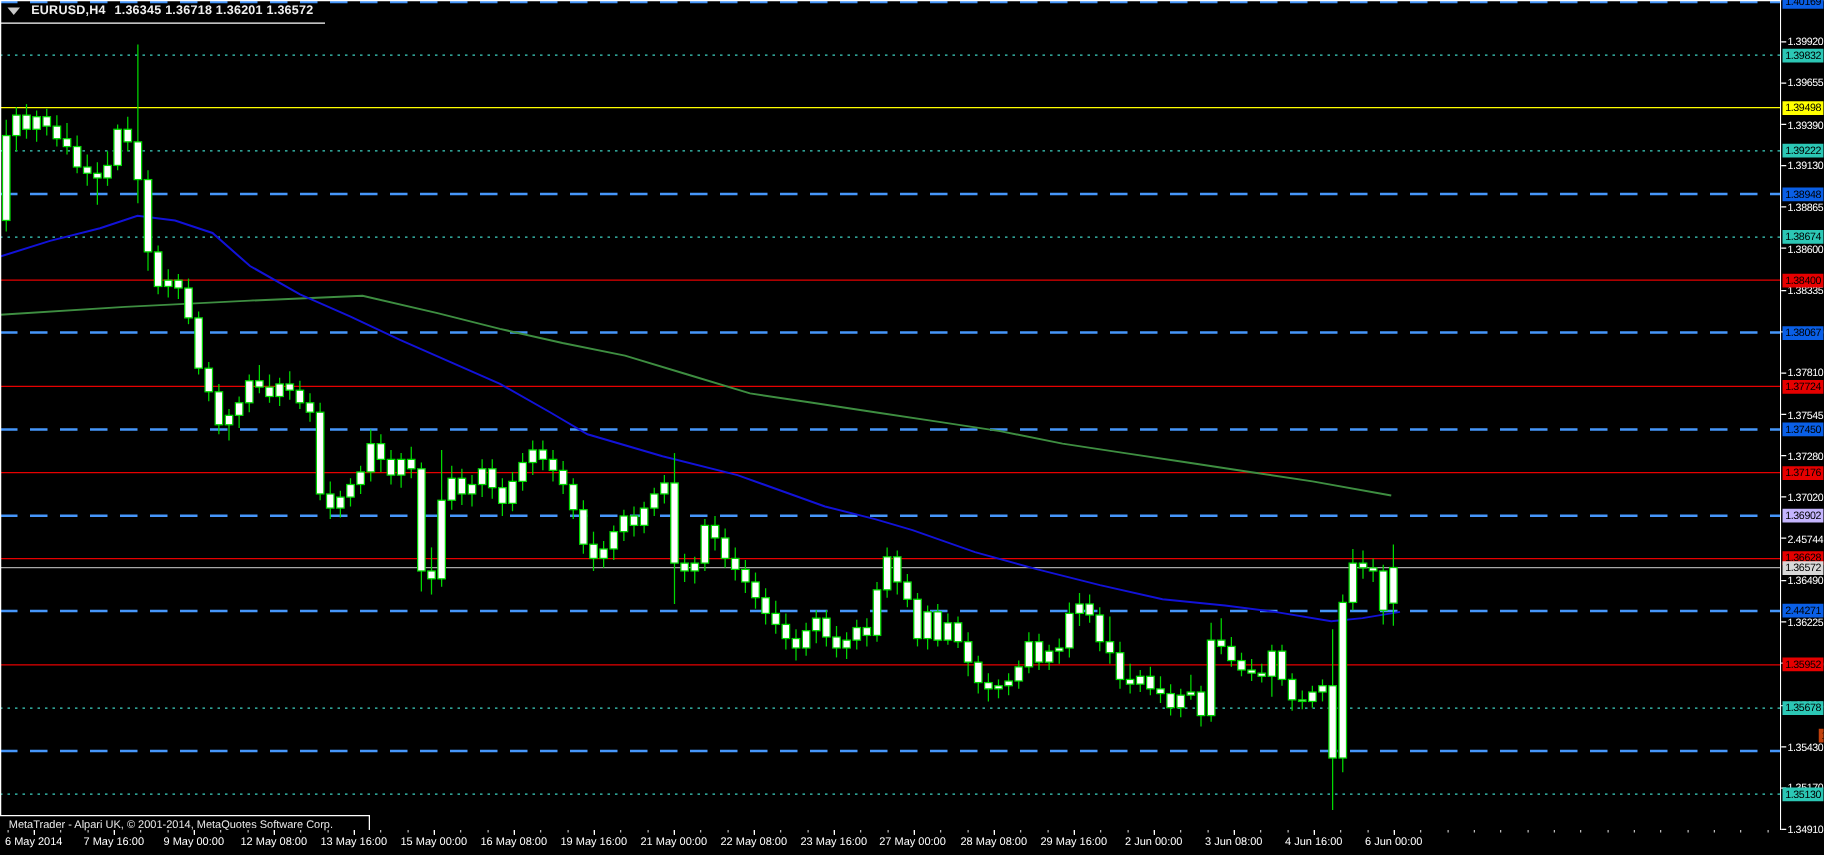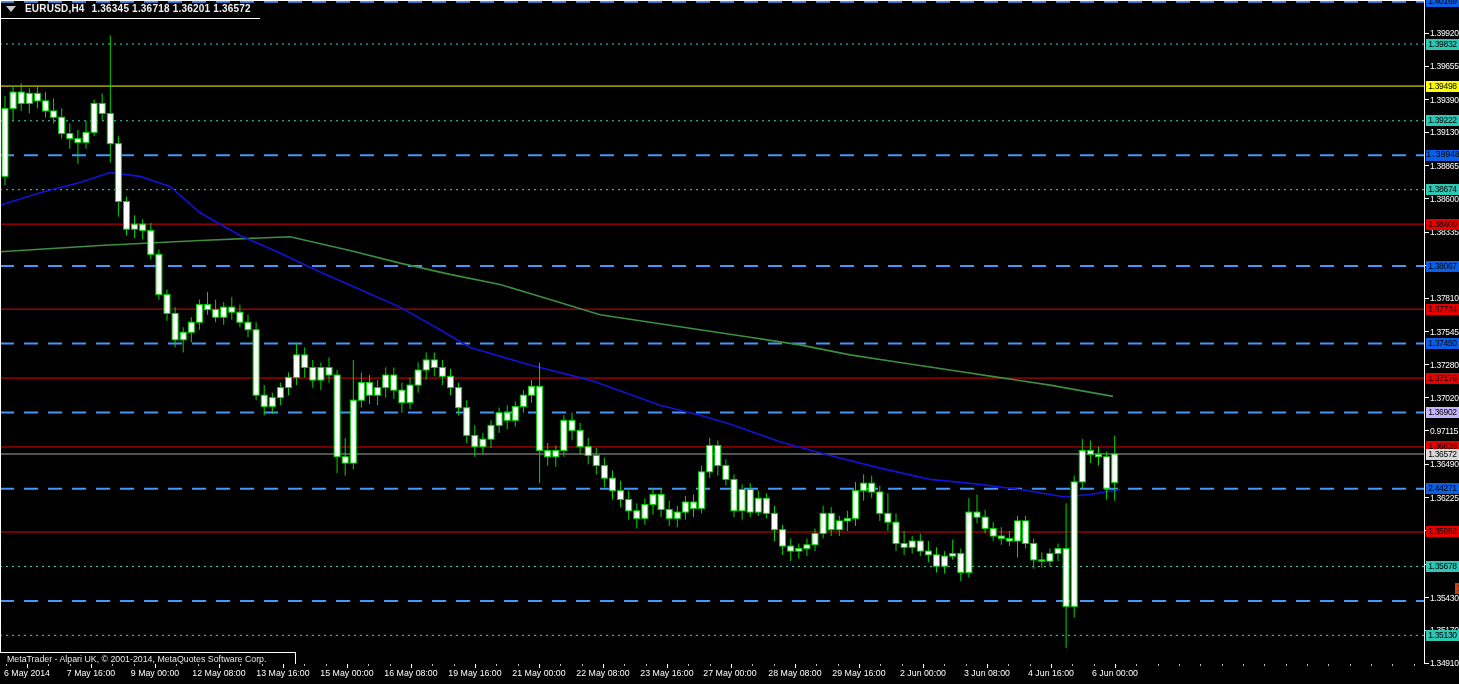--- a/index.html
+++ b/index.html
@@ -361,40 +361,40 @@
       <div class="ptick" style="top: 260.637px;">1.38070</div>
       <div class="ptick-mark" style="top: 297.832px;"></div>
       <div class="ptick" style="top: 293.332px;">1.37810</div>
       <div class="ptick-mark" style="top: 331.156px;"></div>
       <div class="ptick" style="top: 326.656px;">1.37545</div>
       <div class="ptick-mark" style="top: 364.48px;"></div>
       <div class="ptick" style="top: 359.98px;">1.37280</div>
       <div class="ptick-mark" style="top: 397.175px;"></div>
       <div class="ptick" style="top: 392.675px;">1.37020</div>
       <div class="ptick-mark" style="top: 430.499px;"></div>
-      <div class="ptick" style="top: 425.999px;">0.97115</div>
+      <div class="ptick" style="top: 425.999px;">2.45744</div>
       <div class="ptick-mark" style="top: 463.822px;"></div>
       <div class="ptick" style="top: 459.322px;">1.36490</div>
       <div class="ptick-mark" style="top: 497.146px;"></div>
       <div class="ptick" style="top: 492.646px;">1.36225</div>
       <div class="ptick-mark" style="top: 530.47px;"></div>
       <div class="ptick" style="top: 525.97px;">1.35960</div>
       <div class="ptick-mark" style="top: 563.794px;"></div>
       <div class="ptick" style="top: 559.294px;">1.35695</div>
       <div class="ptick-mark" style="top: 597.117px;"></div>
       <div class="ptick" style="top: 592.617px;">1.35430</div>
       <div class="ptick-mark" style="top: 629.812px;"></div>
       <div class="ptick" style="top: 625.312px;">1.35170</div>
       <div class="ptick-mark" style="top: 662.508px;"></div>
       <div class="ptick" style="top: 658.008px;">1.34910</div>
       <div class="plabel" style="top: -3.81175px; background: rgb(10, 95, 230);">1.40169</div>
       <div class="plabel" style="top: 38.566px; background: rgb(44, 199, 181);">1.39832</div>
       <div class="plabel" style="top: 80.5665px; background: rgb(255, 255, 0);">1.39498</div>
       <div class="plabel" style="top: 115.273px; background: rgb(44, 199, 181);">1.39222</div>
-      <div class="plabel" style="top: 149.729px; background: rgb(10, 95, 230); font-family: Liberation Mono, monospace;">1.38948</div>
+      <div class="plabel" style="top: 149.729px; background: rgb(10, 95, 230);">1.38948</div>
       <div class="plabel" style="top: 184.184px; background: rgb(44, 199, 181);">1.38674</div>
       <div class="plabel" style="top: 218.64px; background: rgb(230, 0, 0);">1.38400</div>
       <div class="plabel" style="top: 260.515px; background: rgb(10, 95, 230);">1.38067</div>
       <div class="plabel" style="top: 303.647px; background: rgb(230, 0, 0);">1.37724</div>
       <div class="plabel" style="top: 338.102px; background: rgb(10, 95, 230);">1.37450</div>
       <div class="plabel" style="top: 372.558px; background: rgb(230, 0, 0);">1.37176</div>
       <div class="plabel" style="top: 407.014px; background: #c4b5fd;">1.36902</div>
       <div class="plabel" style="top: 441.469px; background: rgb(230, 0, 0);">1.36628</div>
       <div class="plabel" style="top: 483.344px; background: rgb(10, 95, 230);">2.44271</div>
       <div class="plabel" style="top: 526.476px; background: rgb(230, 0, 0);">1.35952</div>

